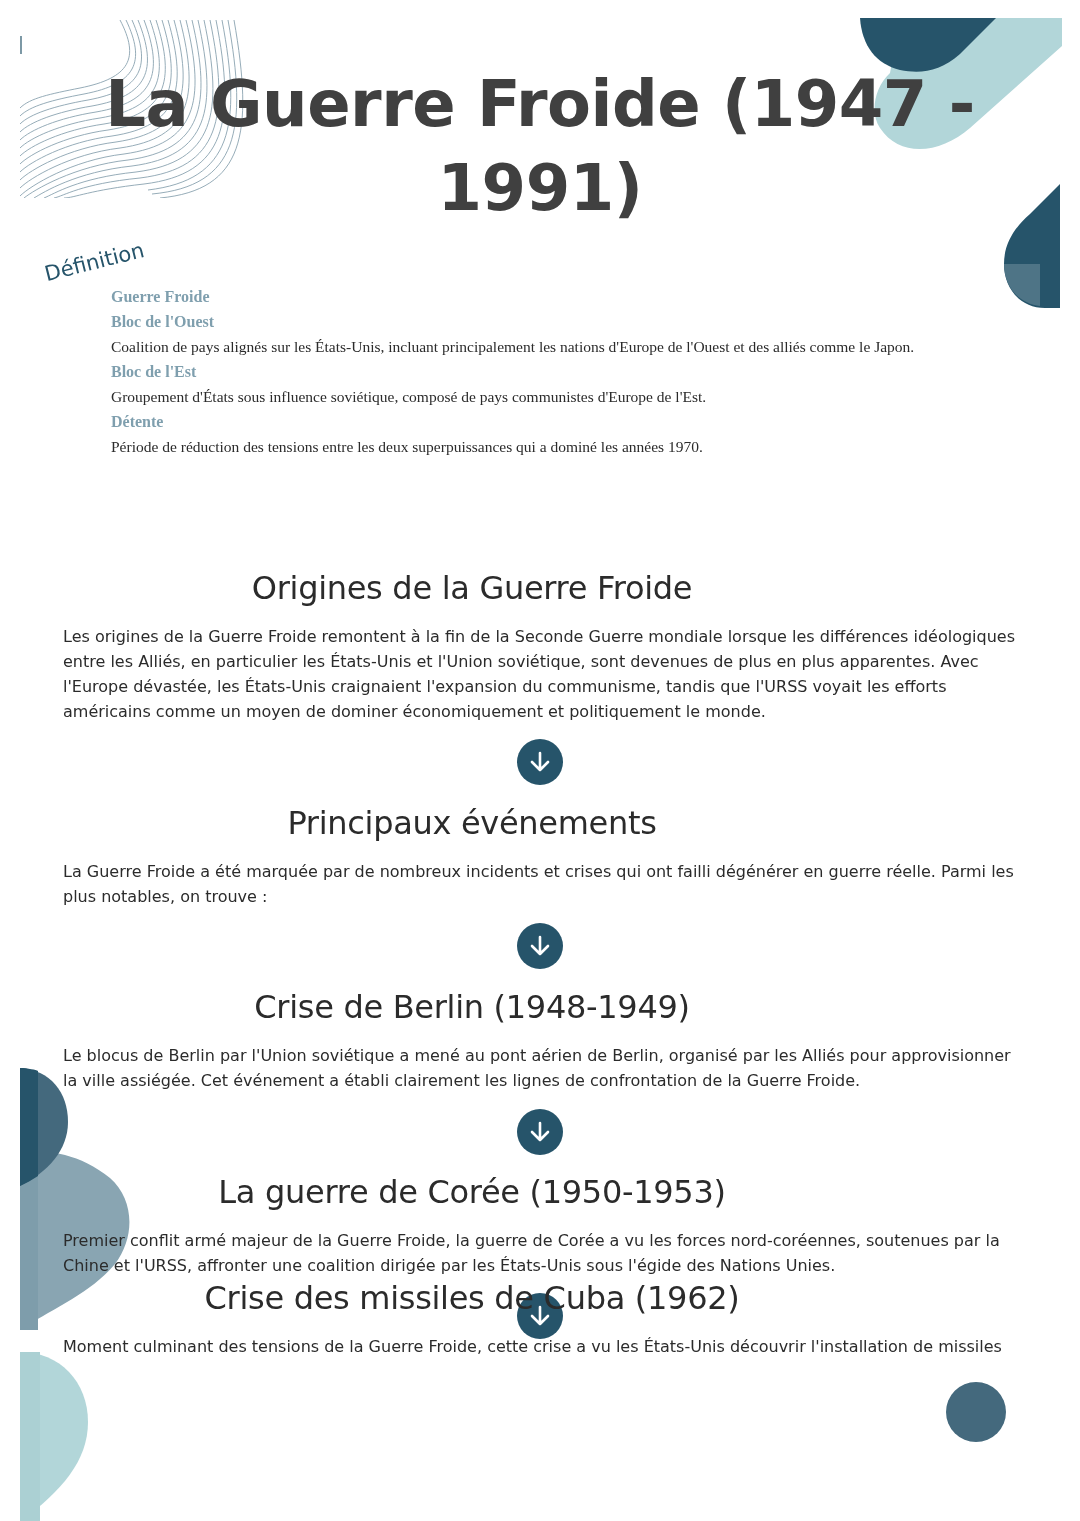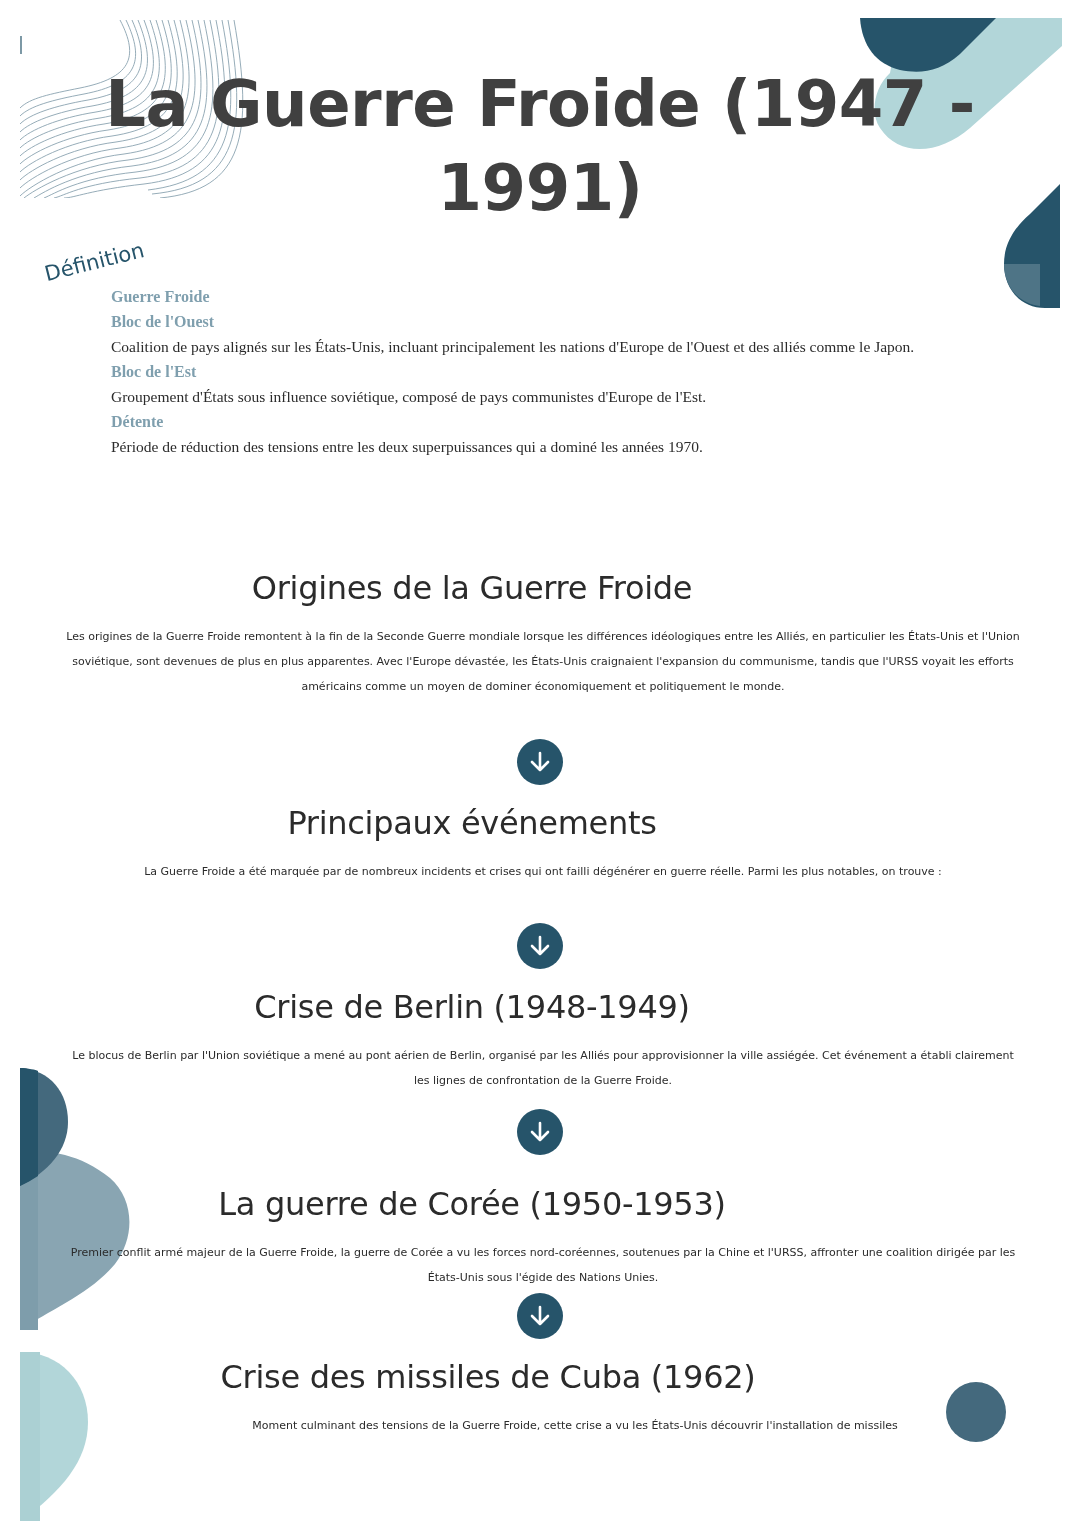--- a/index.html
+++ b/index.html
@@ -29,23 +29,22 @@
     .defs { position: absolute; left: 111px; top: 284px; width: 900px; font-family: Liberation Serif, serif; }
     .def-term { font-size: 16px; font-weight: bold; color: #7f9fae; line-height: 25px; }
     .def-desc { font-size: 15.5px; color: #2b2b2b; line-height: 25px; }
 
     .section { position: absolute; left: 0; width: 944px; }
     .sec-title {
       text-align: center; font-size: 32px; color: #2b2b2b; font-weight: normal;
       line-height: 44px; letter-spacing: -0.3px;
     }
     .sec-body {
-      margin-left: 63px; width: 960px; font-size: 11px; line-height: 25px; color: #2b2b2b;
+      margin-left: 63px; width: 960px; font-size: 16px; line-height: 25px; color: #2b2b2b;
       margin-top: 14px;
-      text-align: center;
     }
 
     .arrow-btn {
       position: absolute; left: 517px; width: 46px; height: 46px; border-radius: 50%;
       background: #26546a; display: flex; align-items: center; justify-content: center;
     }
   </style>
 </head>
 <body>
 
@@ -139,27 +138,27 @@
   <h2 class="sec-title">Crise de Berlin (1948-1949)</h2>
   <p class="sec-body">Le blocus de Berlin par l'Union soviétique a mené au pont aérien de Berlin, organisé par les Alliés pour approvisionner la ville assiégée. Cet événement a établi clairement les lignes de confrontation de la Guerre Froide.</p>
 </div>
 
 <div class="arrow-btn" style="top:1109px;">
   <svg width="26" height="26" viewBox="0 0 26 26">
     <path d="M13 4 L13 21 M5 13 L13 21 L21 13" fill="none" stroke="#ffffff" stroke-width="2.6" stroke-linecap="round" stroke-linejoin="round"></path>
   </svg>
 </div>
 
-<div class="section" style="top:1170px;margin-top:12px;">
+<div class="section" style="top:1170px;">
   <h2 class="sec-title">La guerre de Corée (1950-1953)</h2>
   <p class="sec-body">Premier conflit armé majeur de la Guerre Froide, la guerre de Corée a vu les forces nord-coréennes, soutenues par la Chine et l'URSS, affronter une coalition dirigée par les États-Unis sous l'égide des Nations Unies.</p>
 </div>
 
 <div class="arrow-btn" style="top:1293px;">
   <svg width="26" height="26" viewBox="0 0 26 26">
     <path d="M13 4 L13 21 M5 13 L13 21 L21 13" fill="none" stroke="#ffffff" stroke-width="2.6" stroke-linecap="round" stroke-linejoin="round"></path>
   </svg>
 </div>
 
-<div class="section" style="top:1355px;padding-left:32px;">
+<div class="section" style="top:1276px;">
   <h2 class="sec-title">Crise des missiles de Cuba (1962)</h2>
   <p class="sec-body">Moment culminant des tensions de la Guerre Froide, cette crise a vu les États-Unis découvrir l'installation de missiles</p>
 </div>
 
 </body></html>

